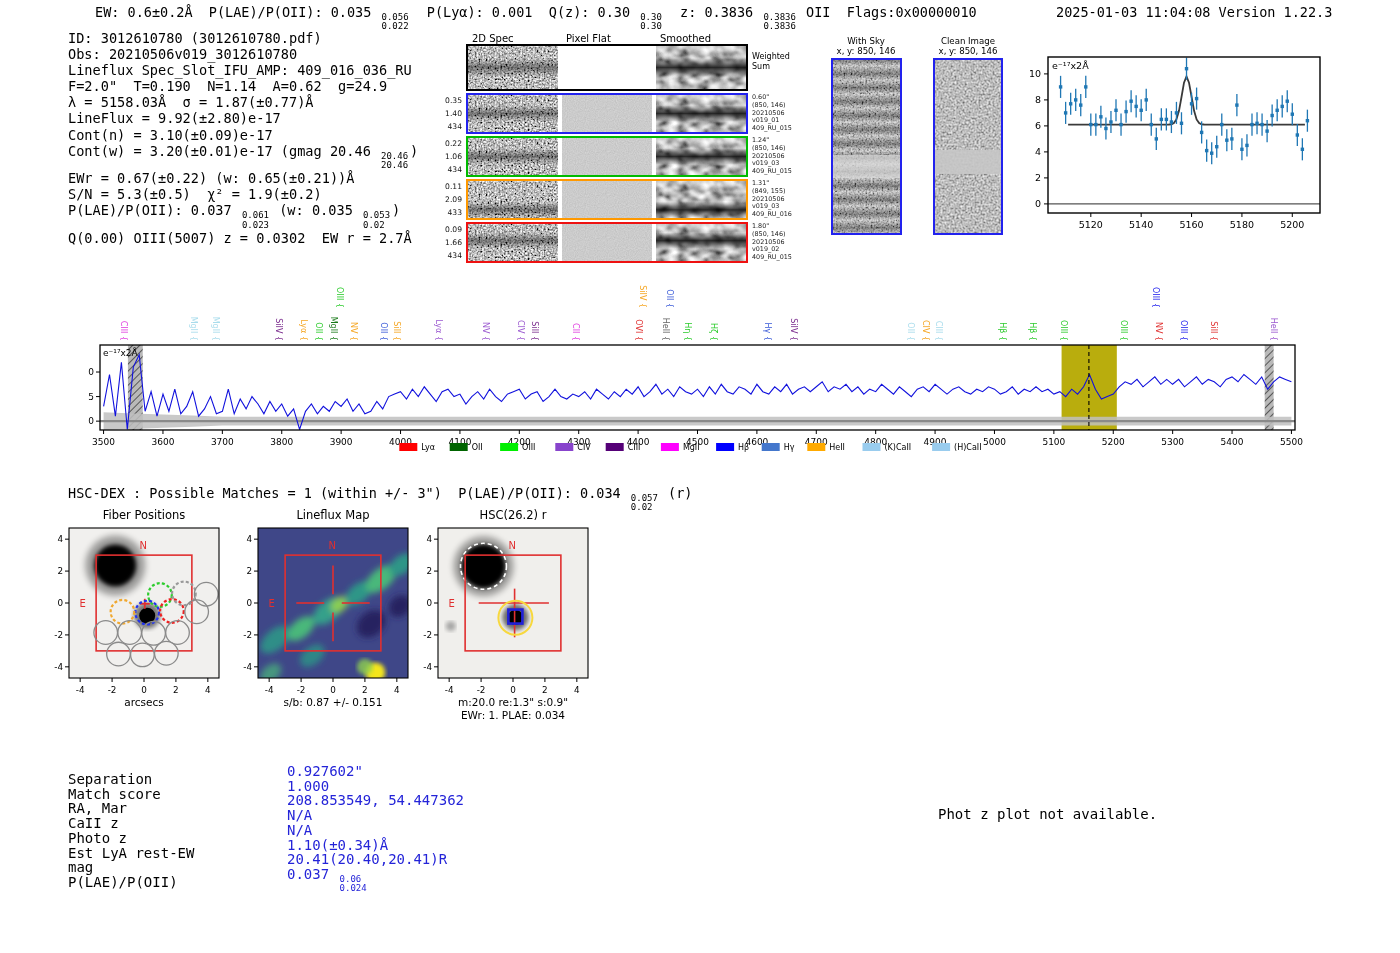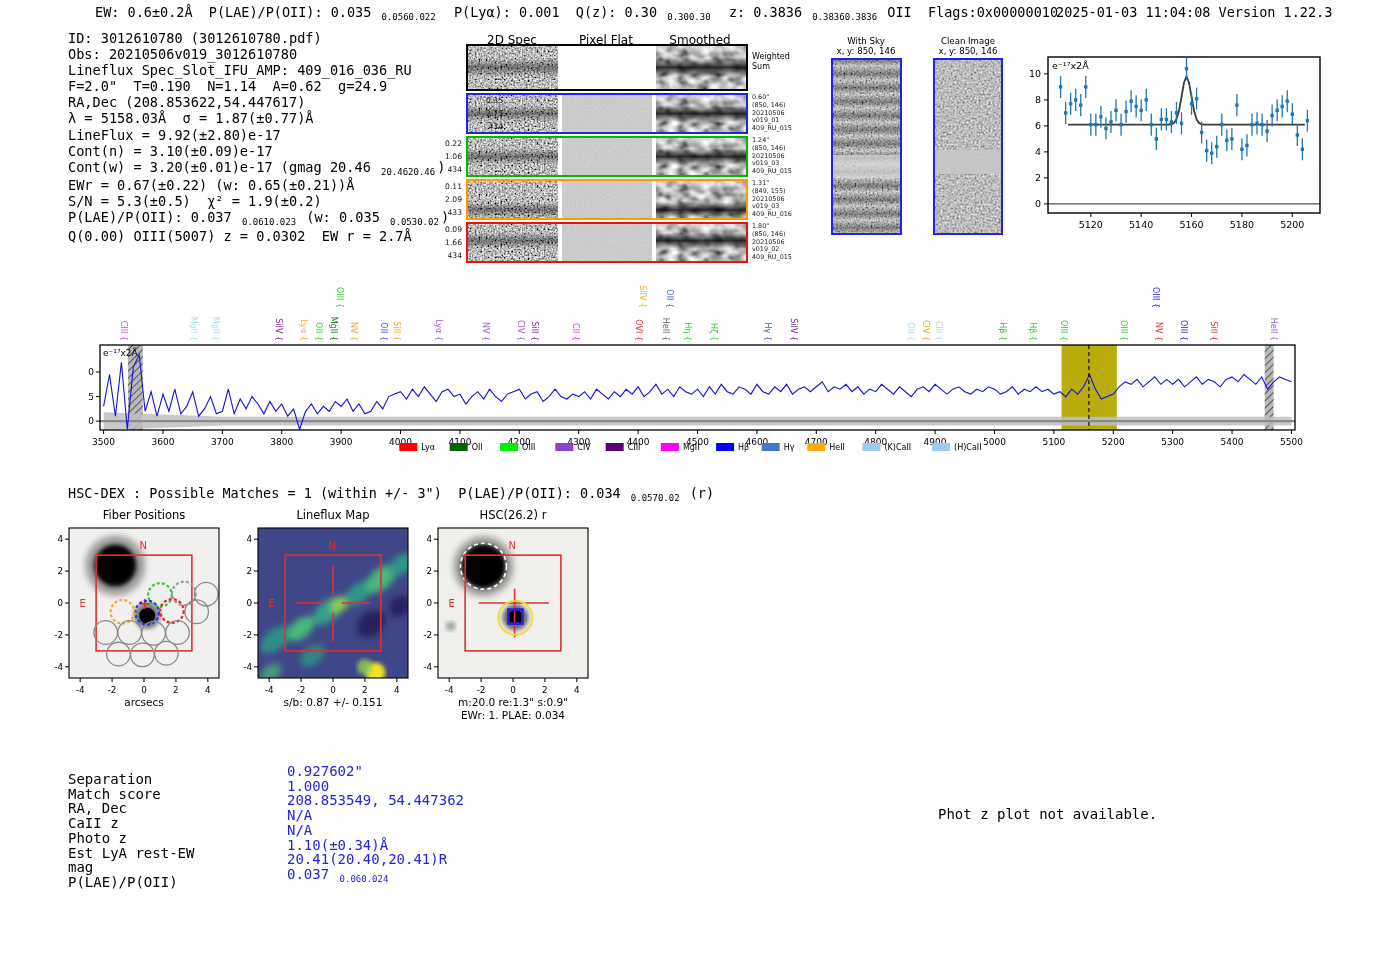--- a/index.html
+++ b/index.html
@@ -1,25 +1,25 @@
 <!DOCTYPE html>
 <html><head>
 <meta charset="utf-8">
 <style>
   html,body{margin:0;padding:0;background:#fff}
   #page{position:relative;width:1400px;height:953px;background:#fff;overflow:hidden;font-family:"DejaVu Sans",sans-serif;color:#000}
   .abs{position:absolute}
   .mono{font-family:"DejaVu Sans Mono",monospace}
   .rich-line{white-space:pre}
-  .frac{display:inline-flex;flex-direction:row;font-size:9px;line-height:1.02;vertical-align:-0.35em;margin:0 2px}
+  .frac{display:inline-flex;flex-direction:column;font-size:9px;line-height:1.02;vertical-align:-0.35em;margin:0 2px}
   .frac span{display:block}
   #header-line{left:95px;top:4px;font-size:13.5px}
   #timestamp{left:1056px;top:4px;font-size:13.5px}
   #info-block{left:68px;top:30px;font-size:13.6px;line-height:16.1px}
-  .s2d-header{font-size:12px;top:33px;text-align:center;width:80px}
+  .s2d-header{font-size:10px;top:33px;text-align:left;width:80px}
   .s2d-left{font-size:7.6px;line-height:12.8px;text-align:right;width:24px;color:#111}
   .s2d-right{font-size:6.4px;line-height:7.8px;width:50px;color:#222}
   .s2d-wsum{font-size:8px;line-height:9.5px;width:50px;color:#000}
   .panel-title{font-size:8.6px;text-align:center;line-height:10px}
   .seg{position:absolute;overflow:hidden}
   .seg .ovl{position:absolute;left:0;top:0;width:100%;height:100%}
   #hsc-dex-line{left:68px;top:485px;font-size:13.5px}
   #match-labels{left:68px;top:772px;font-size:14px;line-height:14.7px}
   #match-values{left:287px;top:764px;font-size:14px;line-height:14.7px;color:#2424d8}
   #photz-note{left:938px;top:806px;font-size:14px}
@@ -83,21 +83,20 @@
   </svg>
 
   <div class="abs mono rich-line" id="header-line">EW: 0.6±0.2Å  P(LAE)/P(OII): 0.035 <span class="frac"><span>0.056</span><span>0.022</span></span>  P(Lyα): 0.001  Q(z): 0.30 <span class="frac"><span>0.30</span><span>0.30</span></span>  z: 0.3836 <span class="frac"><span>0.3836</span><span>0.3836</span></span> OII  Flags:0x00000010</div>
   <div class="abs mono" id="timestamp">2025-01-03 11:04:08  Version 1.22.3</div>
 
   <div class="abs mono" id="info-block">
       <div class="rich-line">ID: 3012610780 (3012610780.pdf)</div>
       <div class="rich-line">Obs: 20210506v019_3012610780</div>
       <div class="rich-line">Lineflux Spec_Slot_IFU_AMP: 409_016_036_RU</div>
       <div class="rich-line">F=2.0"  T=0.190  N=1.14  A=0.62  g=24.9</div>
-      <div class="rich-line">RA,Dec (208.853622,54.447617)</div>
       <div class="rich-line">λ = 5158.03Å  σ = 1.87(±0.77)Å</div>
       <div class="rich-line">LineFlux = 9.92(±2.80)e-17</div>
       <div class="rich-line">Cont(n) = 3.10(±0.09)e-17</div>
       <div class="rich-line">Cont(w) = 3.20(±0.01)e-17 (gmag 20.46 <span class="frac"><span>20.46</span><span>20.46</span></span>)</div>
       <div class="rich-line">EWr = 0.67(±0.22) (w: 0.65(±0.21))Å</div>
       <div class="rich-line">S/N = 5.3(±0.5)  χ² = 1.9(±0.2)</div>
       <div class="rich-line">P(LAE)/P(OII): 0.037 <span class="frac"><span>0.061</span><span>0.023</span></span> (w: 0.035 <span class="frac"><span>0.053</span><span>0.02</span></span>)</div>
       <div class="rich-line">Q(0.00) OIII(5007) z = 0.0302  EW r = 2.7Å</div>
     </div>
 
@@ -137,23 +136,23 @@
             <rect width="90" height="37" fill="#fff" filter="url(#fF)"></rect>
           </svg>
         </div>
         <div class="seg" style="left: 188px; top: 0px; width: 90px; height: 37px; background: rgb(255, 255, 255);">
           <svg width="90" height="37">
             <rect width="90" height="37" fill="#fff" filter="url(#fS)"></rect>
           </svg>
           <div class="ovl" style="background: linear-gradient(rgba(0, 0, 0, 0) 28%, rgba(0, 0, 0, 0.8) 50%, rgba(0, 0, 0, 0) 72%);"></div>
         </div>
       </div>
-      <div class="abs s2d-left" style="left: 438px; top: 95px; margin-left: 41px;">
+      <div class="abs s2d-left" style="left: 438px; top: 95px;">
         <div>0.35</div>
-        <div>2.73</div>
+        <div>1.40</div>
         <div>434</div>
       </div>
       <div class="abs s2d-right" style="left: 752px; top: 94px;">
         <div>0.60"</div>
         <div>(850, 146)</div>
         <div>20210506</div>
         <div>v019_01</div>
         <div>409_RU_015</div>
       </div>
       <div class="abs" style="left: 466px; top: 136px; width: 282px; height: 41px; border: 2px solid rgb(0, 187, 0); box-sizing: border-box; background: rgb(255, 255, 255);">
@@ -711,21 +710,21 @@
         <text x="91" y="200" font-size="10.5" font-family="&quot;DejaVu Sans&quot;,sans-serif" fill="#000" text-anchor="middle">m:20.0  re:1.3"  s:0.9"</text>
         <text x="91" y="213" font-size="10.5" font-family="&quot;DejaVu Sans&quot;,sans-serif" fill="#000" text-anchor="middle">EWr: 1. PLAE: 0.034</text>
         <text x="90.20212765957447" y="43.351063829787236" font-size="10" font-family="&quot;DejaVu Sans&quot;,sans-serif" fill="#e03030" text-anchor="middle">N</text>
         <text x="29.56382978723404" y="100.5" font-size="10" font-family="&quot;DejaVu Sans&quot;,sans-serif" fill="#e03030" text-anchor="middle">E</text>
       </svg>
     </div>
 
   <div class="abs mono" id="match-labels">
       <div>Separation</div>
       <div>Match score</div>
-      <div>RA, Dec</div>
+      <div>RA, Mar</div>
       <div>CaII z</div>
       <div>Photo z</div>
       <div>Est LyA rest-EW</div>
       <div>mag</div>
       <div>P(LAE)/P(OII)</div>
     </div>
   <div class="abs mono" id="match-values" style="color: rgb(36, 36, 216);">
       <div class="rich-line">0.927602"</div>
       <div class="rich-line">1.000</div>
       <div class="rich-line">208.853549, 54.447362</div>

